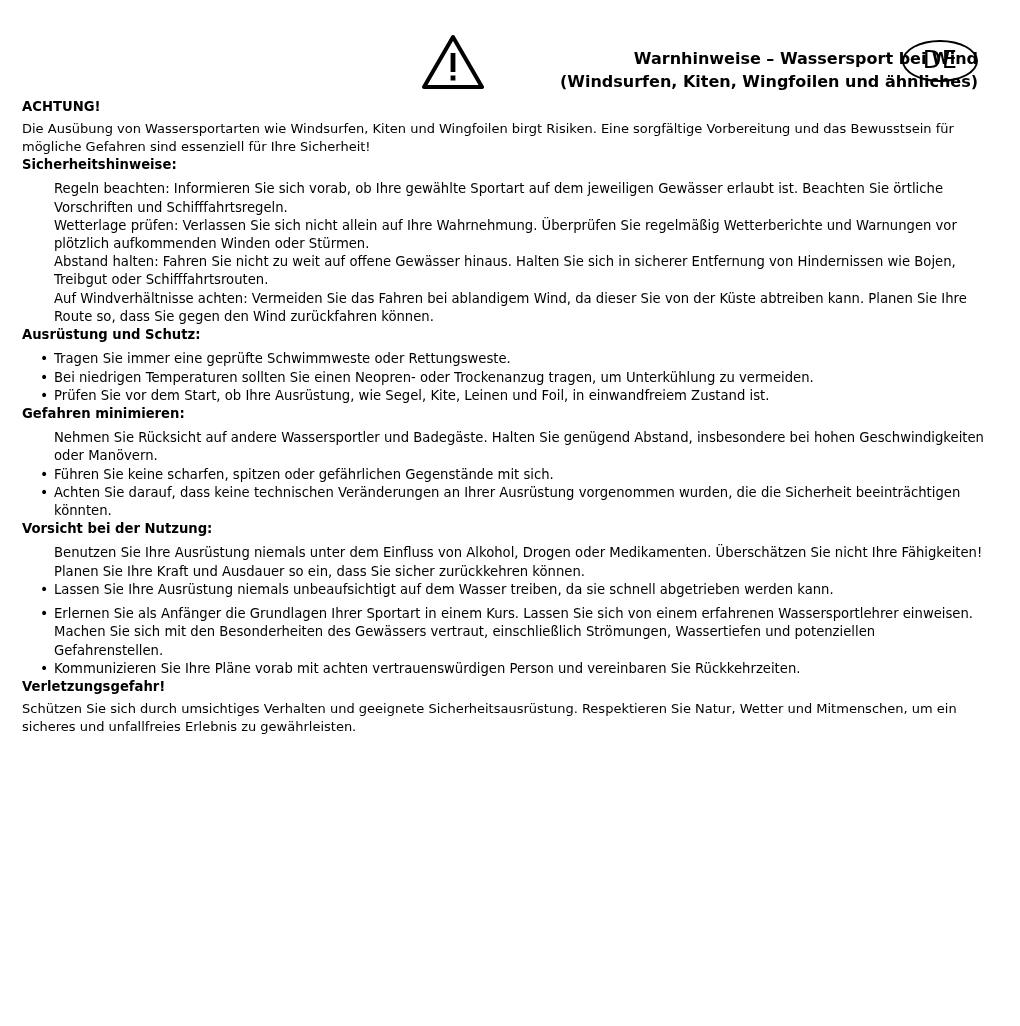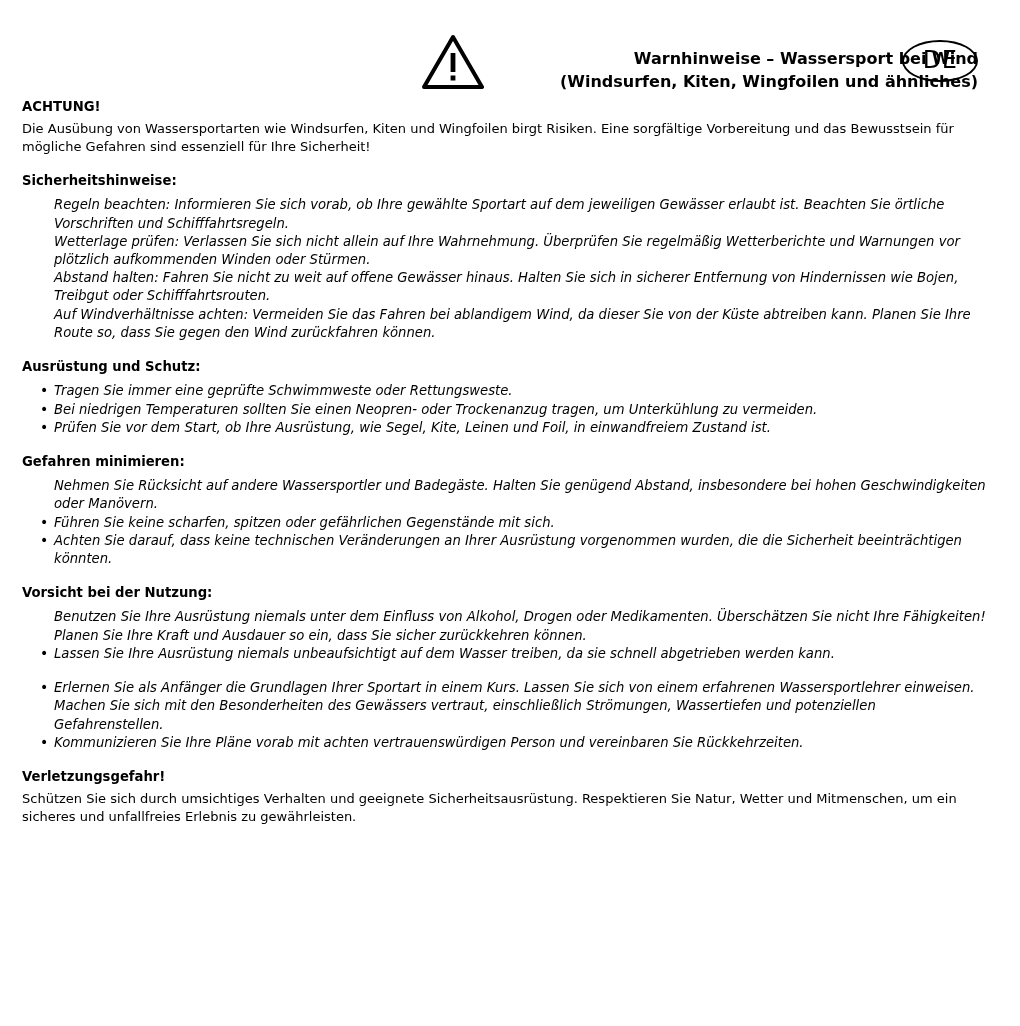--- a/index.html
+++ b/index.html
@@ -57,21 +57,20 @@
     display: flex;
     align-items: center;
     justify-content: center;
     font-weight: normal;
     font-size: 24px;
     letter-spacing: 0.5px;
   }
 
   
   .section {
-    margin-top: 16px;
   }
   .section-heading {
     font-weight: bold;
     font-size: 13.2px;
     margin: 0 0 4px 0;
   }
   .para {
     margin: 0;
     font-size: 13px;
     line-height: 1.38;
@@ -81,21 +80,20 @@
     list-style: none;
     margin: 6px 0 0 0;
     padding: 0 0 0 18px;
   }
   ul.list > li {
     position: relative;
     padding-left: 14px;
     margin-bottom: 0px;
     font-size: 13.2px;
     line-height: 1.38;
-    font-style: italic;
   }
   ul.list > li.bulleted::before {
     content: "\2022";
     position: absolute;
     left: 0;
     top: -1px;
     font-size: 14px;
     line-height: 1.38;
   }
   ul.list > li.nobullet::before { content: ""; }

